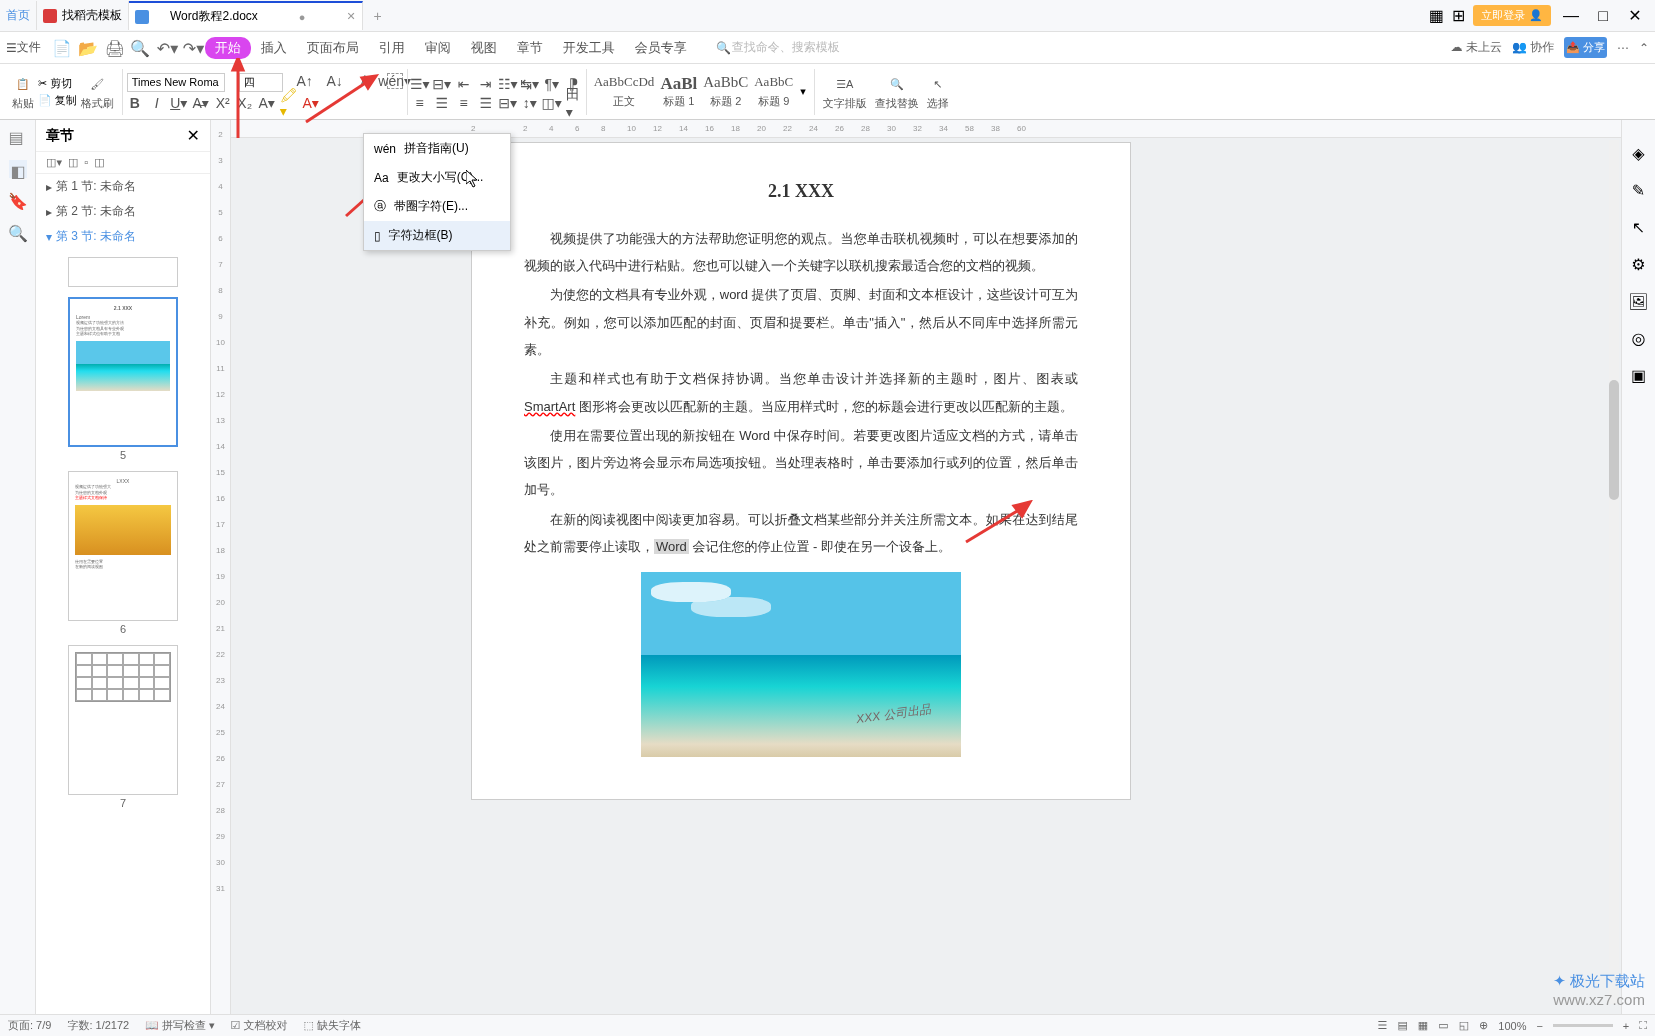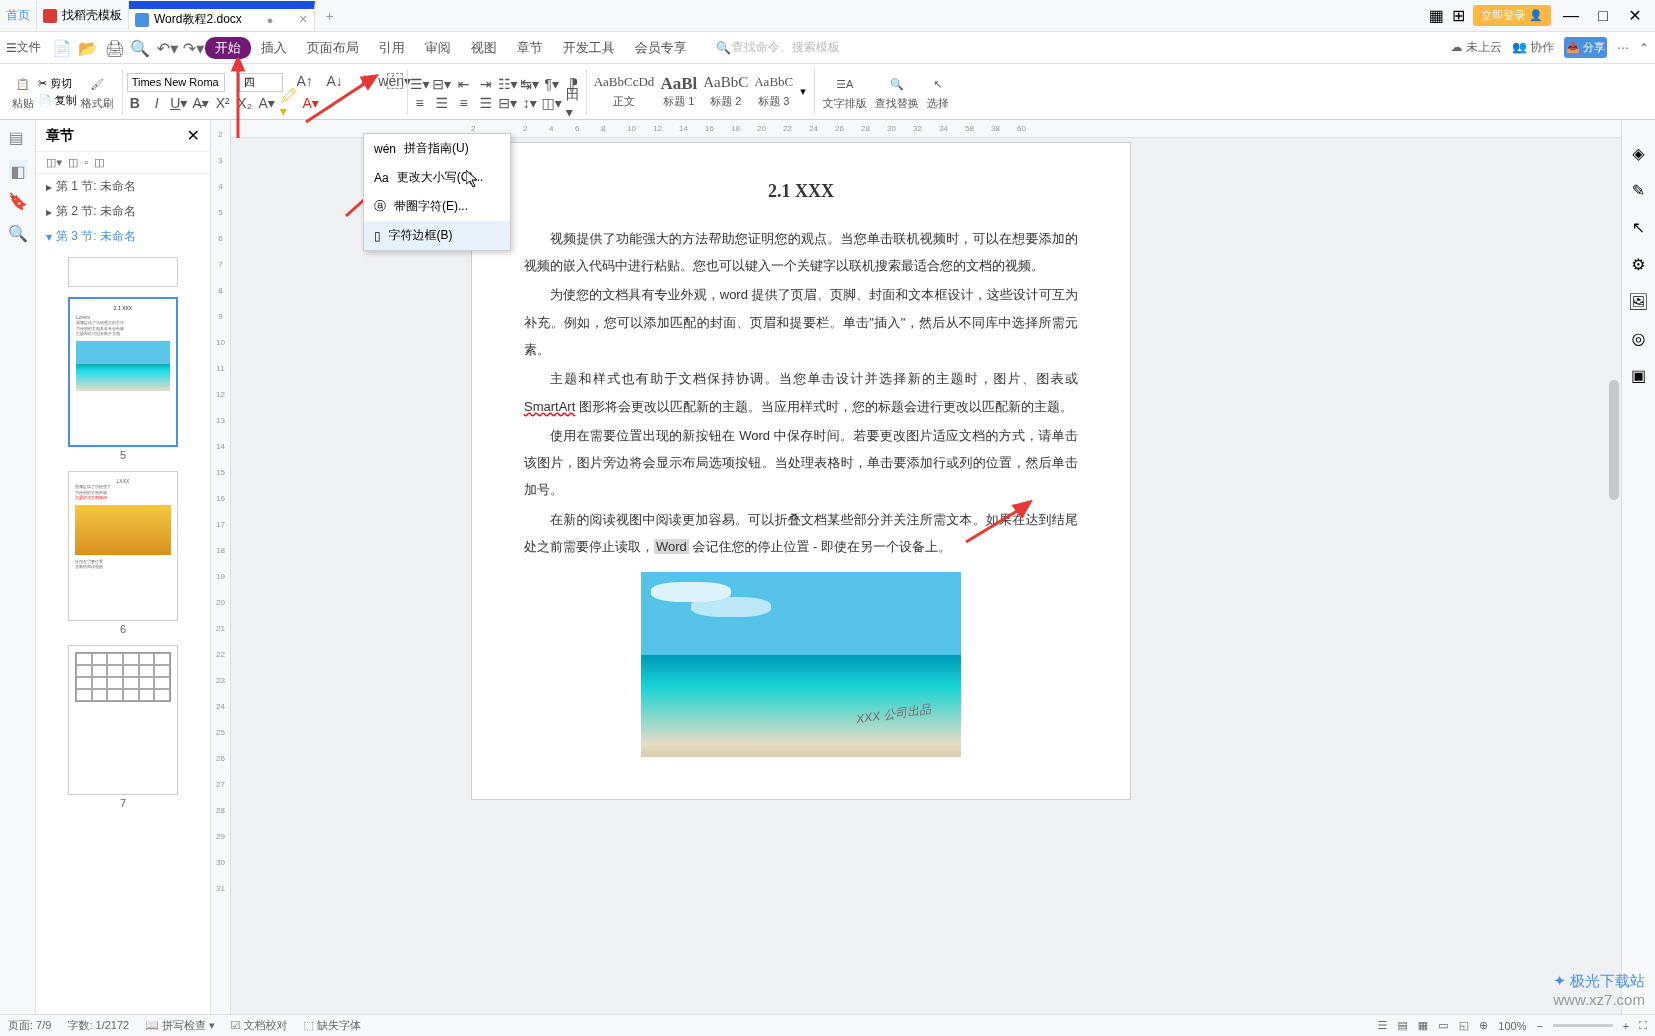--- a/index.html
+++ b/index.html
@@ -1,31 +1,31 @@
 <!DOCTYPE html>
 <html><head>
 <meta charset="utf-8">
 <style>
 *{box-sizing:border-box;margin:0;padding:0;font-family:"Microsoft YaHei",Arial,sans-serif;}
 body{background:#fff;width:1655px;height:1036px;position:relative;overflow:hidden;}
 .titlebar{height:32px;background:#f7f8fa;display:flex;align-items:center;border-bottom:1px solid #e0e0e0;}
 .tab{height:29px;padding:0 6px;display:flex;align-items:center;font-size:12px;border-right:1px solid #e0e0e0;cursor:pointer;}
 .tab.home{color:#4a90e2;}
 .tab-icon{width:14px;height:14px;margin-right:5px;border-radius:2px;}
-.tab.doc{background:#fff;border-top:8px solid #1d4ed8;}
+.tab.doc{background:#fff;border-top:2px solid #1d4ed8;gap:16px;}
 .tab-x{margin-left:25px;color:#999;font-size:11px;}
 .tab-plus{width:30px;text-align:center;color:#999;font-size:14px;}
 .titlebar-right{margin-left:auto;display:flex;align-items:center;gap:8px;padding-right:8px;}
 .login-btn{background:#ffb642;color:#fff;padding:3px 8px;border-radius:3px;font-size:11px;display:flex;align-items:center;}
 .win-btn{width:24px;text-align:center;cursor:pointer;}
 .menubar{height:32px;background:#fff;display:flex;align-items:center;padding:0 6px;border-bottom:1px solid #e0e0e0;}
 .menu-icon{width:18px;height:18px;margin:0 4px;color:#666;}
 .filemenu{display:flex;align-items:center;font-size:12px;color:#555;margin-right:8px;}
 .mtab{padding:2px 10px;font-size:13px;color:#555;cursor:pointer;}
-.mtab.active{background:#701a75;color:#fff;border-radius:10px;}
+.mtab.active{background:#d946ef;color:#fff;border-radius:10px;}
 .search-box{display:flex;align-items:center;margin-left:20px;color:#bbb;font-size:12px;}
 .menubar-right{margin-left:auto;display:flex;align-items:center;gap:10px;font-size:12px;color:#666;}
 .share-btn{background:#4a90e2;color:#fff;padding:3px 2px;border-radius:3px;font-size:11px;}
 .toolbar{height:56px;background:#fff;display:flex;align-items:center;padding:0 8px;border-bottom:1px solid #d0d0d0;font-size:11px;}
 .tgroup{display:flex;flex-direction:column;align-items:center;margin:0 4px;color:#555;}
 .tgroup-ico{height:24px;display:flex;align-items:center;justify-content:center;}
 .tvert{border-left:1px solid #e0e0e0;height:46px;margin:0 4px;}
 .mini-btns{display:flex;flex-direction:column;gap:2px;}
 .mini-btn{display:flex;align-items:center;gap:3px;font-size:11px;}
 .font-sel{border:1px solid #ccc;padding:1px 4px;font-size:11px;width:98px;height:19px;}
@@ -204,21 +204,21 @@
     <div class="style-item">
         <div class="style-prev" style="font-weight:bold;font-size:17px">AaBl</div>
         <div>标题 1</div>
       </div>
     <div class="style-item">
         <div class="style-prev" style="font-size:15px">AaBbC</div>
         <div>标题 2</div>
       </div>
     <div class="style-item">
         <div class="style-prev">AaBbC</div>
-        <div>标题 3</div>
+        <div>标题 9</div>
       </div>
     <div style="align-self:center;padding:0 4px">▾</div>
   </div>
   <div class="tvert"></div>
   <div class="tgroup">
       <div class="tgroup-ico">☰A</div>
       <span>文字排版</span>
     </div>
   <div class="tgroup">
       <div class="tgroup-ico">🔍</div>

